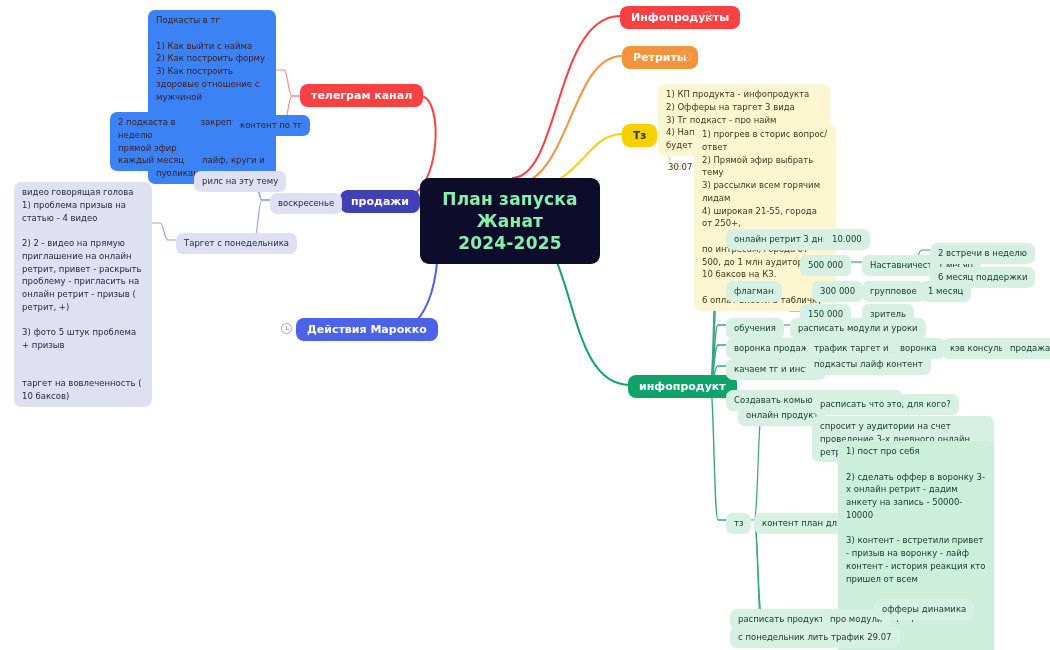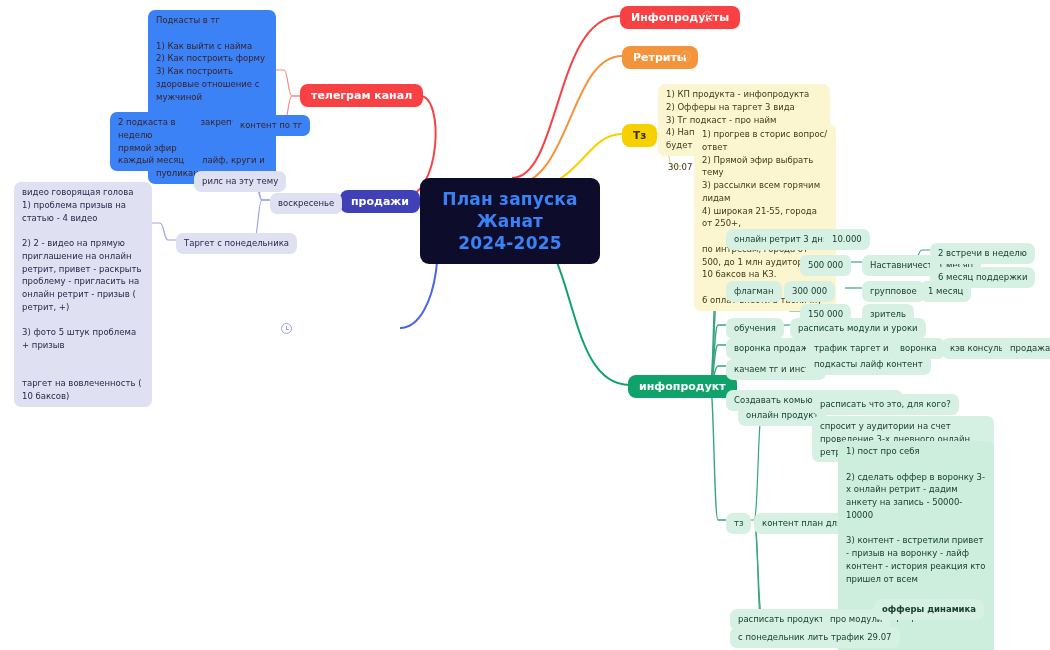--- a/index.html
+++ b/index.html
@@ -4,21 +4,21 @@
 <style>
   html,body{margin:0;padding:0;background:#ffffff;}
   body{width:1050px;height:650px;position:relative;overflow:hidden;
        font-family:"DejaVu Sans","Liberation Sans",sans-serif;
        -webkit-font-smoothing:antialiased;}
   #canvas{position:absolute;left:0;top:0;width:1050px;height:650px;}
   svg.links{position:absolute;left:0;top:0;width:1050px;height:650px;pointer-events:none;}
 
   .node{position:absolute;box-sizing:border-box;border-radius:7px;
         padding:4px 8px;font-size:8.5px;line-height:1.45;white-space:pre-line;}
-  .root{background:#0d0d2b;color:#3b82f6;border-radius:9px;
+  .root{background:#0d0d2b;color:#86efac;border-radius:9px;
         font-size:17px;font-weight:700;line-height:1.3;text-align:center;
         padding:10px 16px;white-space:pre-line;letter-spacing:.2px;}
 
   
   .pill{font-weight:700;color:#ffffff;border-radius:8px;padding:5px 11px;
         font-size:11px;line-height:1.2;white-space:nowrap;}
   .pill.sm{font-size:10.5px;}
   .leaf{border-radius:7px;padding:4px 8px;font-size:8.5px;line-height:1.5;}
 
   .red-pill{background:#f94144;}
@@ -170,36 +170,37 @@
   <div class="node leaf leaf-blue" style="left:14px;top:182px;width:138px;">видео говорящая голова
 1) проблема призыв на статью - 4 видео
 
 2) 2 - видео на прямую приглашение на онлайн ретрит, привет - раскрыть проблему - пригласить на онлайн ретрит - призыв ( ретрит, +)
 
 3) фото 5 штук проблема + призыв
 
 
 таргет на вовлеченность ( 10 баксов)</div>
 
+  <div class="node pill blue2-pill" style="left:296px;top:318px;">Действия Марокко</div>
   <div class="badge blue" style="left:281px;top:323px;"></div>
 
   <div class="node pill green-pill" style="left:628px;top:375px;">инфопродукт</div>
 
   <div class="node leaf leaf-green" style="left:726px;top:229px;white-space:nowrap;">онлайн ретрит 3 дня</div>
   <div class="node leaf leaf-green" style="left:824px;top:229px;white-space:nowrap;">10.000</div>
 
   <div class="node leaf leaf-green" style="left:726px;top:281px;white-space:nowrap;">флагман</div>
 
   <div class="node leaf leaf-green" style="left:800px;top:255px;white-space:nowrap;border-radius:6px;">500 000</div>
   <div class="node leaf leaf-green" style="left:862px;top:255px;white-space:nowrap;">Наставничество</div>
   <div class="node leaf leaf-green" style="left:930px;top:255px;white-space:nowrap;">1 месяц</div>
   <div class="node leaf leaf-green" style="left:930px;top:243px;white-space:nowrap;">2 встречи в неделю</div>
   <div class="node leaf leaf-green" style="left:930px;top:267px;white-space:nowrap;">6 месяц поддержки</div>
 
-  <div class="node leaf leaf-green" style="left:784px;top:281px;white-space:nowrap;">300 000</div>
+  <div class="node leaf leaf-green" style="left:812px;top:281px;white-space:nowrap;">300 000</div>
   <div class="node leaf leaf-green" style="left:862px;top:281px;white-space:nowrap;">групповое</div>
   <div class="node leaf leaf-green" style="left:920px;top:281px;white-space:nowrap;">1 месяц</div>
 
   <div class="node leaf leaf-green" style="left:800px;top:304px;white-space:nowrap;">150 000</div>
   <div class="node leaf leaf-green" style="left:862px;top:304px;white-space:nowrap;">зритель</div>
 
   <div class="node leaf leaf-green" style="left:726px;top:318px;white-space:nowrap;">обучения</div>
   <div class="node leaf leaf-green" style="left:790px;top:318px;white-space:nowrap;">расписать модули и уроки</div>
 
   <div class="node leaf leaf-green" style="left:726px;top:338px;white-space:nowrap;">воронка продаж</div>
@@ -230,15 +231,15 @@
 Четверг - прогреть ?
 
 
 
 Пятница - контент онлайн ретрит - продавать его ?</div>
 
   <div class="node leaf leaf-green" style="left:730px;top:609px;white-space:nowrap;">расписать продукт</div>
   <div class="node leaf leaf-green" style="left:822px;top:609px;white-space:nowrap;">про модули</div>
 
   <div class="node leaf leaf-green" style="left:730px;top:627px;white-space:nowrap;">с понедельник лить трафик 29.07</div>
-  <div class="node leaf leaf-green" style="left:874px;top:599px;white-space:nowrap;font-weight:bold;">офферы динамика</div>
+  <div class="node leaf leaf-green" style="left:874px;top:599px;white-space:nowrap;">офферы динамика</div>
 
 </div>
 
 </body></html>

